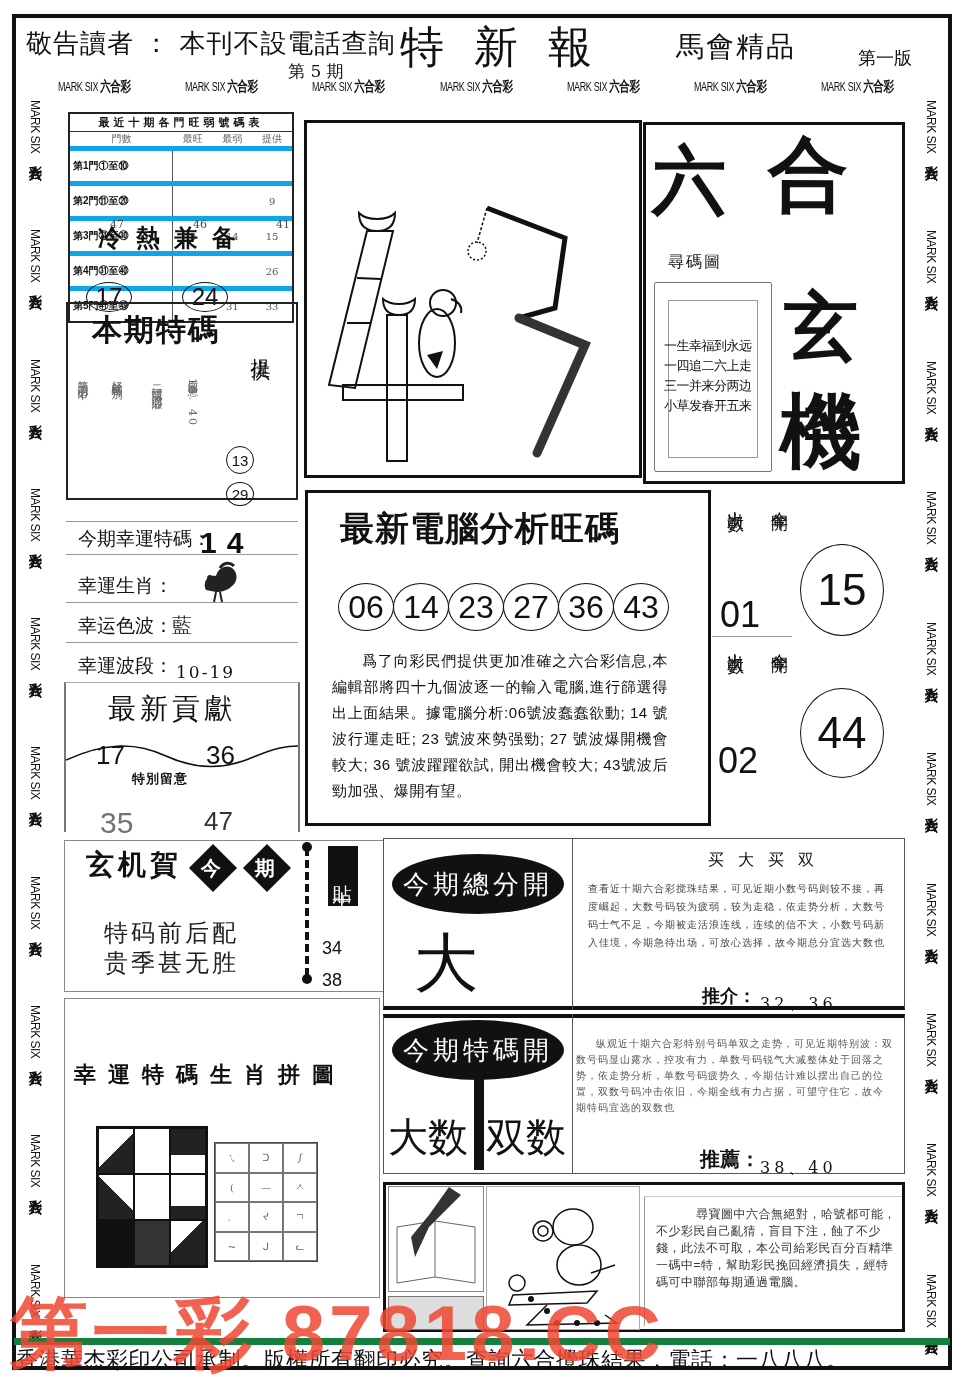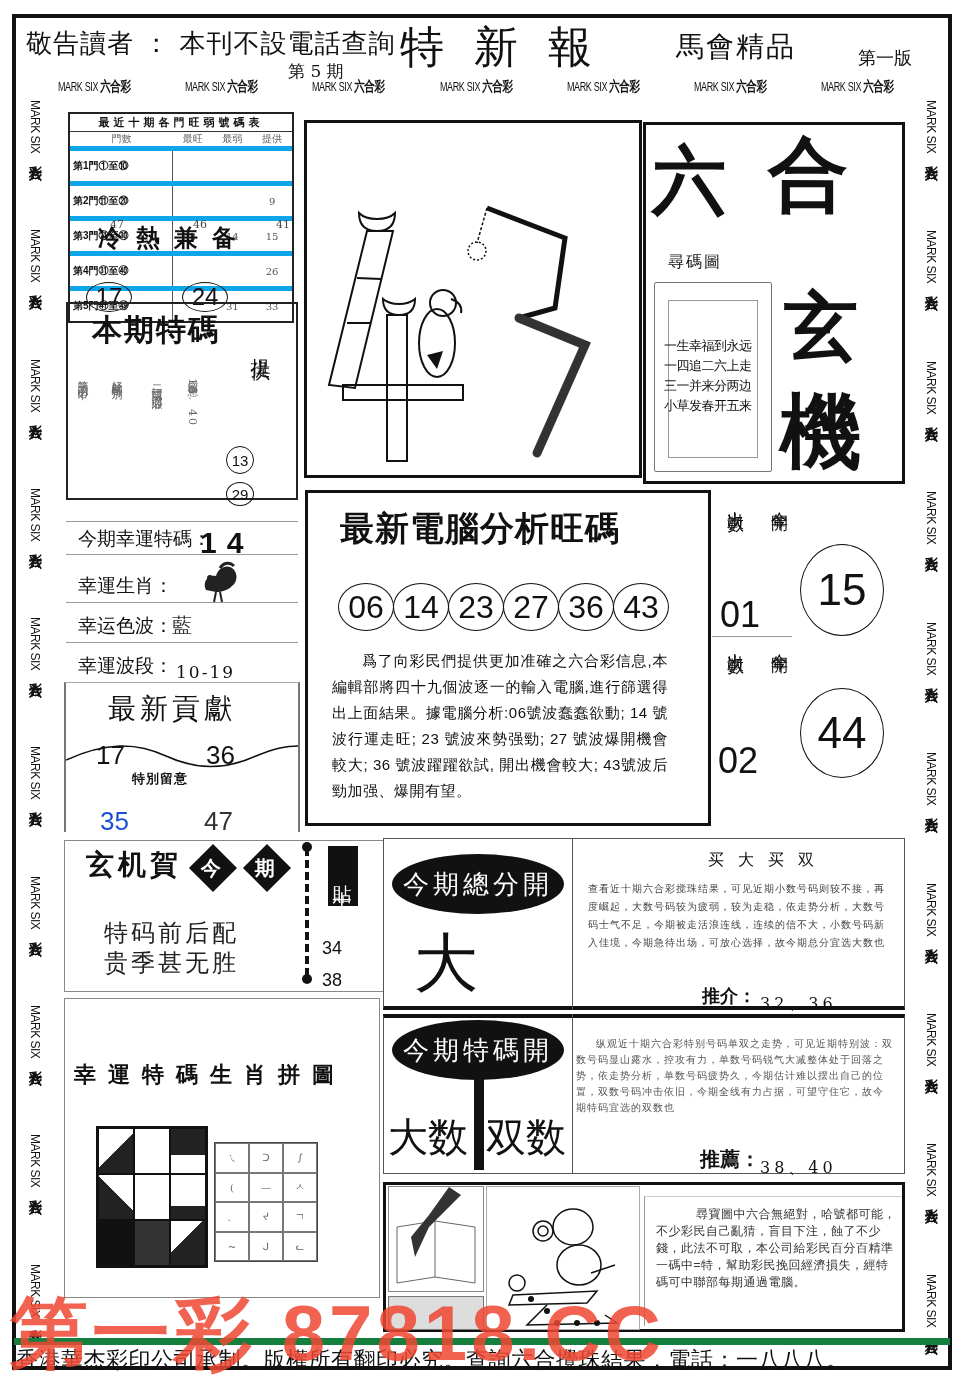--- a/index.html
+++ b/index.html
@@ -55,21 +55,21 @@
   #rooster-icon { left: 196px; top: 560px; }
   #lucky-color { left: 172px; top: 612px; font-size: 20px; color: #333; }
   #lucky-range { left: 176px; top: 662px; font-size: 17px; letter-spacing: 2px; }
 
   
   #contrib-box { left: 64px; top: 682px; width: 236px; height: 150px; border-left: 2px solid #777; border-right: 2px solid #777; border-top: 1px solid #aaa; }
   #contrib-title { left: 108px; top: 690px; font-size: 28px; letter-spacing: 4px; }
   #contrib-n1 { left: 96px; top: 740px; font-size: 26px; font-family: "Liberation Sans", sans-serif; }
   #contrib-n2 { left: 206px; top: 740px; font-size: 26px; font-family: "Liberation Sans", sans-serif; }
   #contrib-note { left: 132px; top: 770px; font-size: 13px; font-weight: 900; font-family: "Liberation Sans", sans-serif; letter-spacing: 1px; }
-  #contrib-n3 { left: 100px; top: 806px; font-size: 26px; color: #1d4ed8; font-family: "Liberation Sans", sans-serif; }
+  #contrib-n3 { left: 100px; top: 806px; font-size: 30px; color: #737373; font-family: "Liberation Sans", sans-serif; }
   #contrib-n4 { left: 204px; top: 806px; font-size: 26px; color: #333; font-family: "Liberation Sans", sans-serif; }
 
   
   #pic-box { left: 304px; top: 120px; width: 338px; height: 358px; border: 3px solid #111; }
   
   #title-box { left: 643px; top: 122px; width: 262px; height: 362px; border: 3px solid #111; }
   #t-liu { left: 652px; top: 132px; font-size: 74px; font-weight: 900; }
   #t-he { left: 768px; top: 122px; font-size: 80px; font-weight: 900; }
   #t-xuan { left: 784px; top: 278px; font-size: 74px; font-weight: 900; }
   #t-ji { left: 780px; top: 378px; font-size: 82px; font-weight: 900; }

